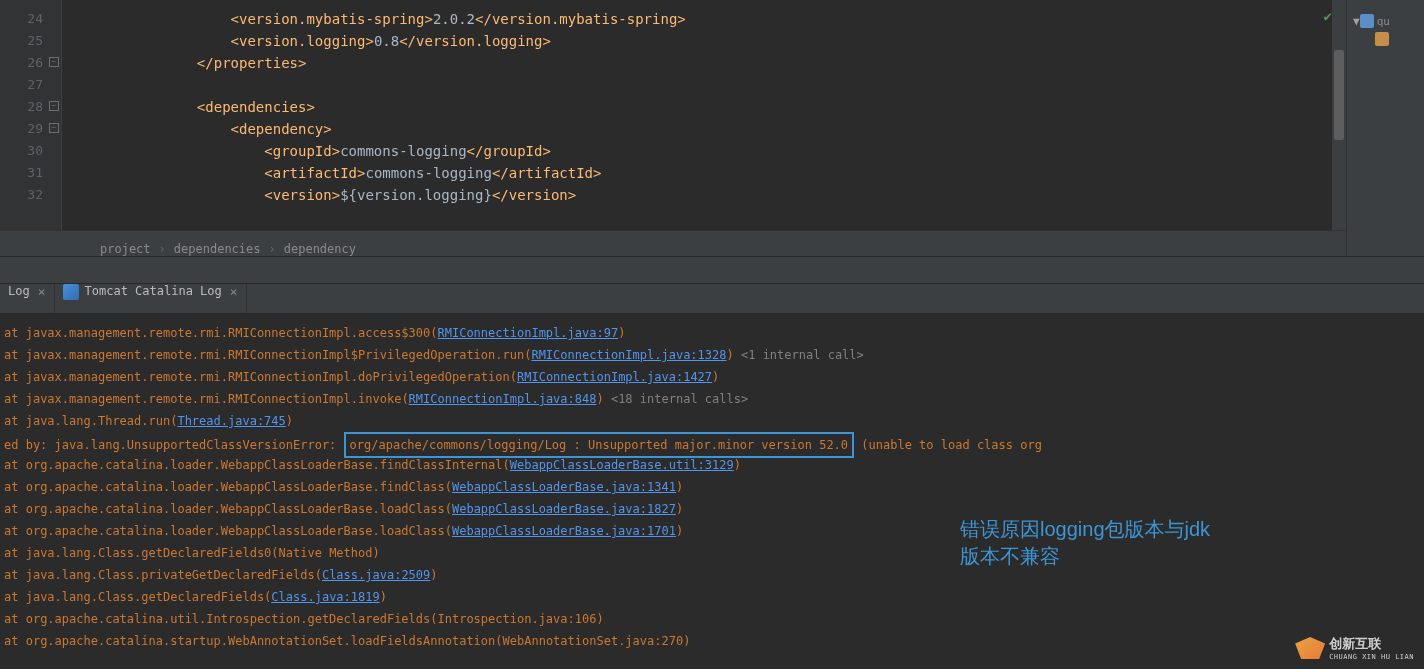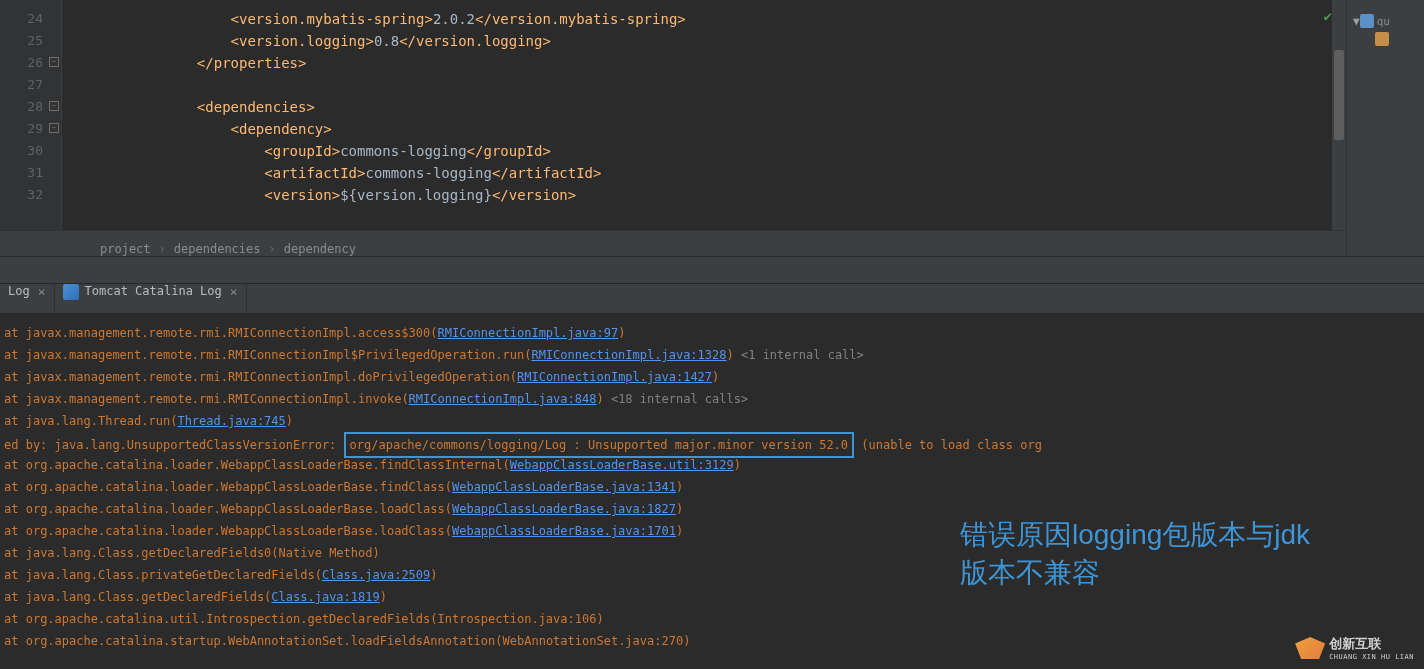--- a/index.html
+++ b/index.html
@@ -28,21 +28,21 @@
 .tab-icon{width:16px;height:16px;margin-right:6px;background:linear-gradient(135deg,#4a90d9,#2e6fb5);border-radius:2px}
 .close{margin-left:8px;color:#8a8a8a;font-size:13px}
 .console{height:355px;background:#2b2b2b;padding:8px 4px;overflow:hidden;font-size:12px;line-height:22px}
 .cln{white-space:pre;height:22px}
 .at{color:#cc7832}
 .cls{color:#cc7832}
 .link{color:#5394ec;text-decoration:underline}
 .gray{color:#808080}
 .err{color:#cc7832}
 .hl-box{border:2px solid #3d95d6;padding:0 4px;display:inline-block;color:#cc7832}
-.annotation{position:absolute;color:#3d95d6;font-size:28px;font-family:"Microsoft YaHei",sans-serif;font-weight:400}
+.annotation{position:absolute;color:#3d95d6;font-size:20px;font-family:"Microsoft YaHei",sans-serif;font-weight:400}
 .logo{position:absolute;bottom:8px;right:10px;color:#d0d0d0;font-size:11px;display:flex;align-items:center}
 .logo-mark{width:30px;height:22px;margin-right:4px;background:linear-gradient(135deg,#e8a33d,#e87a3d);clip-path:polygon(0 30%,50% 0,100% 30%,80% 100%,20% 100%)}
 .green-check{color:#499c54;font-size:14px;position:absolute;top:8px;right:92px}
 </style>
 </head>
 <body>
 
 <div class="top">
   <div class="editor">
     <div class="code-area">

